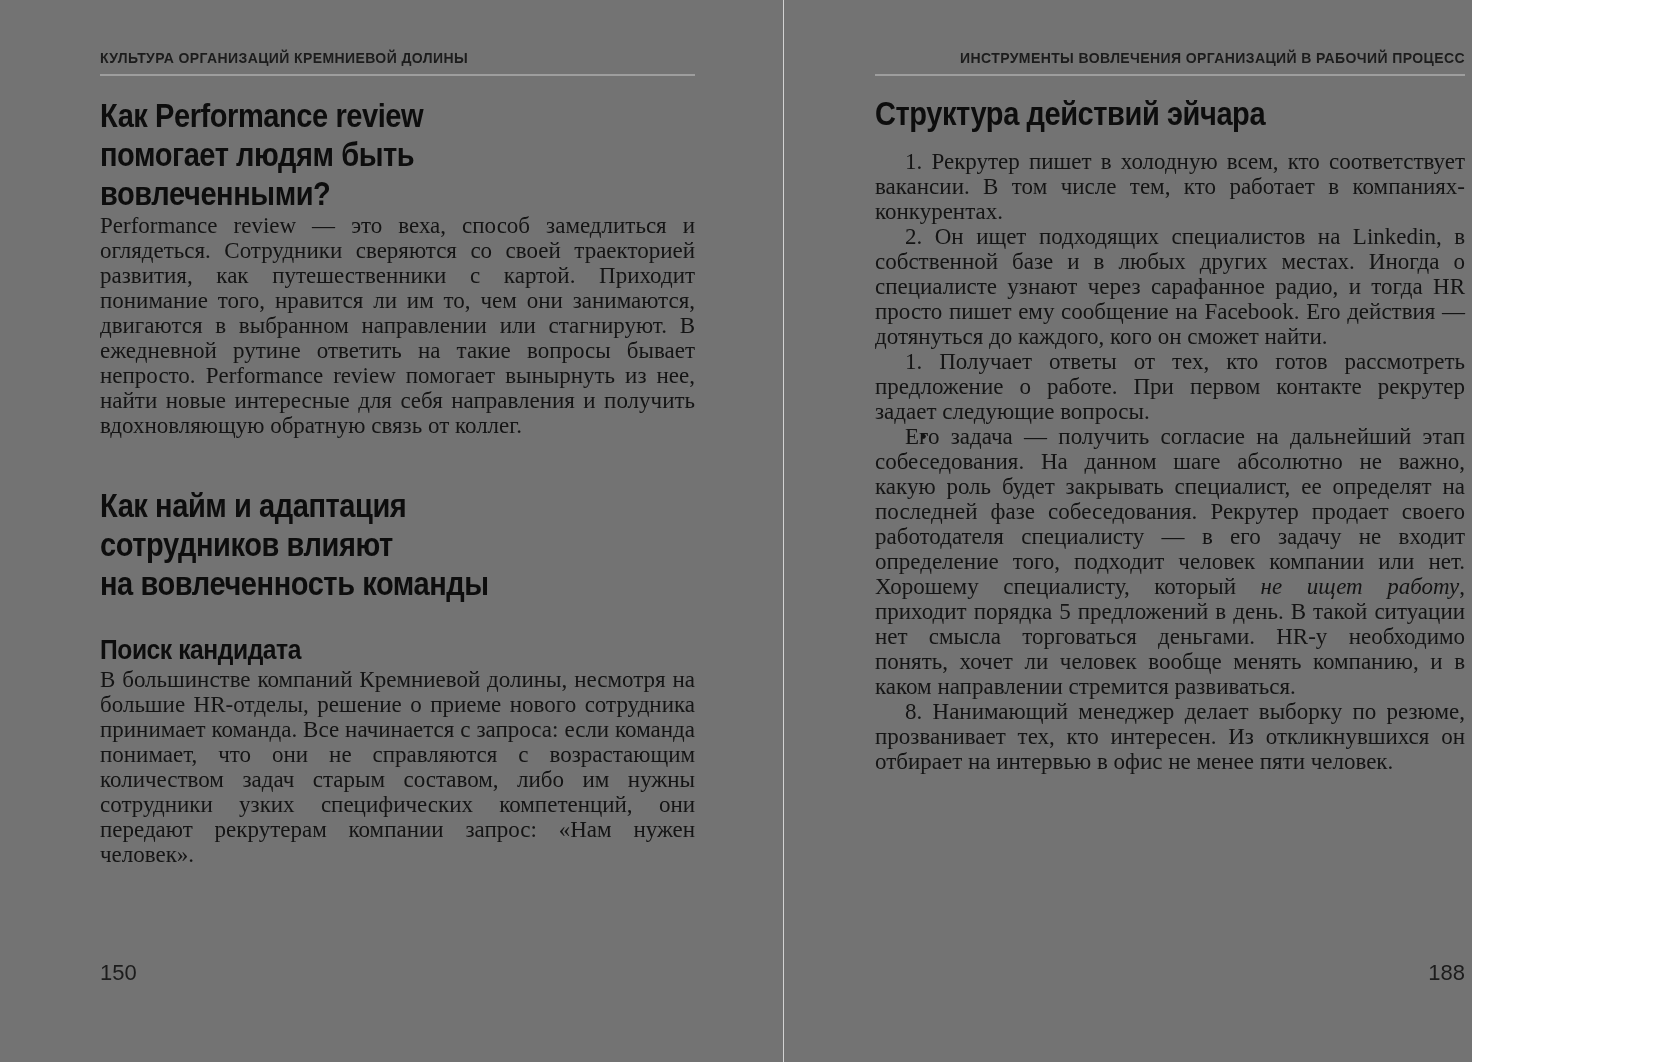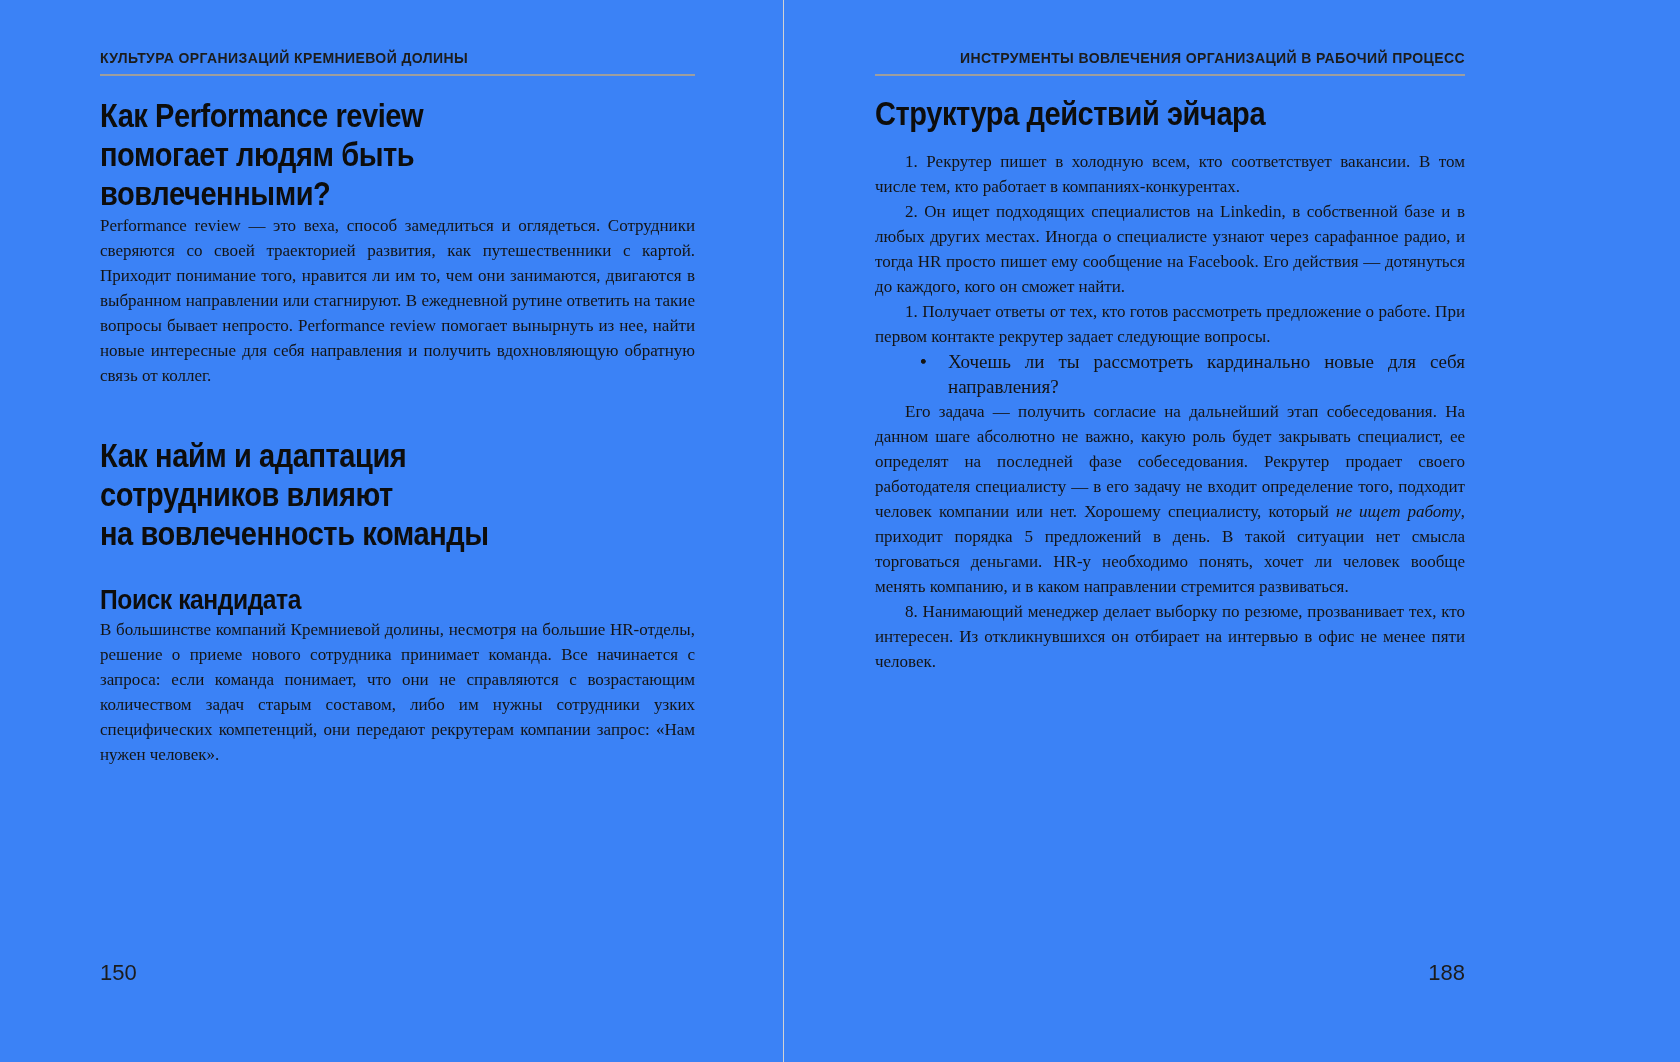--- a/index.html
+++ b/index.html
@@ -1,20 +1,20 @@
 <!DOCTYPE html>
 <html lang="ru"><head>
 <meta charset="utf-8">
 <style>
   html, body { margin: 0; padding: 0; background: #ffffff; }
   .spread {
     position: relative;
-    width: 1680px;
+    width: 1472px;
     height: 1062px;
-    background: #3b82f6;
+    background: #737373;
     color: #141414;
     font-family: "Liberation Serif", serif;
     overflow: hidden;
   }
   .divider {
     position: absolute;
     left: 783px; top: 0;
     width: 1px; height: 100%;
     background: #d2d2d2;
   }
@@ -54,21 +54,21 @@
   .mt-h1a { margin-top: 20px; }
   .mt-p1  { margin-top: 24px; }
   .mt-h1b { margin-top: 48px; }
   .mt-h2  { margin-top: 30px; }
   .mt-p2  { margin-top: 18px; }
   .mt-h1r { margin-top: 18px; }
   .mt-steps { margin-top: 16px; }
   .mt-lead  { margin-top: 26px; }
 
   .body-p {
-    font-size: 17px;
+    font-size: 23px;
     line-height: 25px;
     text-align: justify;
     margin: 0;
     hyphens: auto;
   }
   .indent { text-indent: 30px; }
 
   .bullet-item {
     position: relative;
     padding-left: 73px;
@@ -130,21 +130,20 @@
       <p class="body-p indent">2. Он ищет подходящих специалистов на Linkedin, в собственной базе и в любых других местах. Иногда о специалисте узнают через сарафанное радио, и тогда HR просто пишет ему сообщение на Facebook. Его действия — дотянуться до каждого, кого он сможет найти.</p>
       <p class="body-p indent">1. Получает ответы от тех, кто готов рассмотреть предложение о работе. При первом контакте рекрутер задает следующие вопросы.</p>
     </div>
 
     <div>
       <div class="bullet-item">
         <span class="bullet-marker">•</span>
       </div>
       <div class="bullet-item">
         <span class="bullet-marker">•</span>
-        <span>Хочешь ли ты рассмотреть кардинально новые для себя направления?</span>
       </div>
     </div>
 
     <p class="body-p indent mt-lead"><span>Его задача — получить согласие на дальнейший этап собеседования. На данном шаге абсолютно не важно, какую роль будет закрывать специалист, ее определят на последней фазе собеседования. Рекрутер продает своего работодателя специалисту — в его задачу не входит определение того, подходит человек компании или нет. Хорошему специалисту, который </span><span class="it">не ищет работу</span><span>, приходит порядка 5 предложений в день. В такой ситуации нет смысла торговаться деньгами. HR-у необходимо понять, хочет ли человек вообще менять компанию, и в каком направлении стремится развиваться.</span></p>
 
     <p class="body-p indent">8. Нанимающий менеджер делает выборку по резюме, прозванивает тех, кто интересен. Из откликнувшихся он отбирает на интервью в офис не менее пяти человек.</p>
 
     <div class="pagenum pagenum-right">188</div>
   </div>
 

